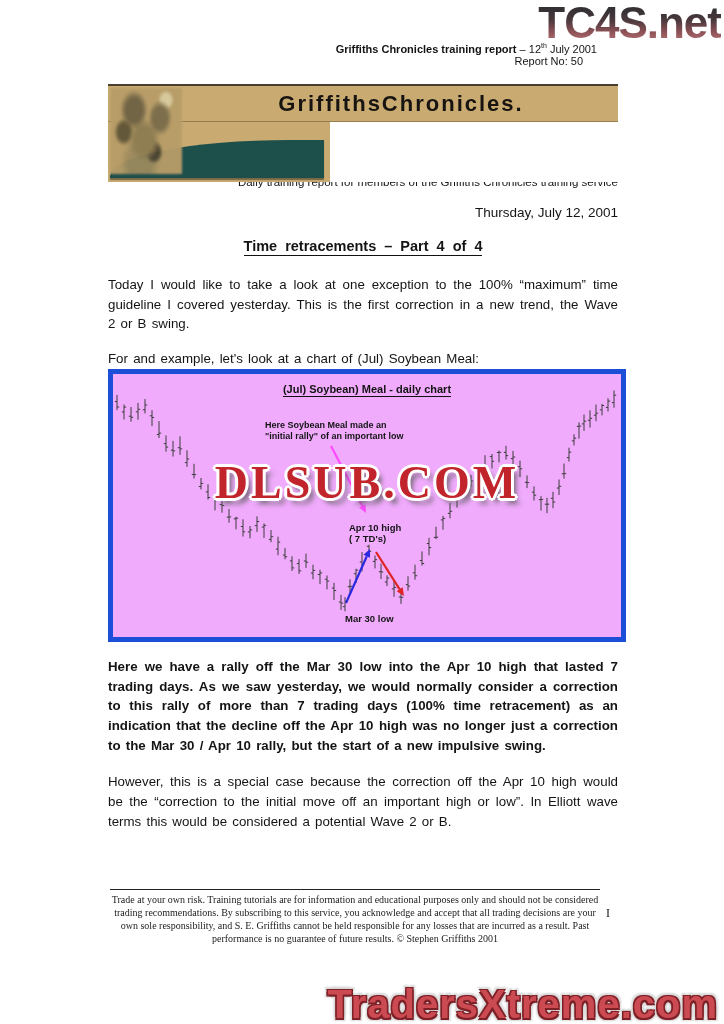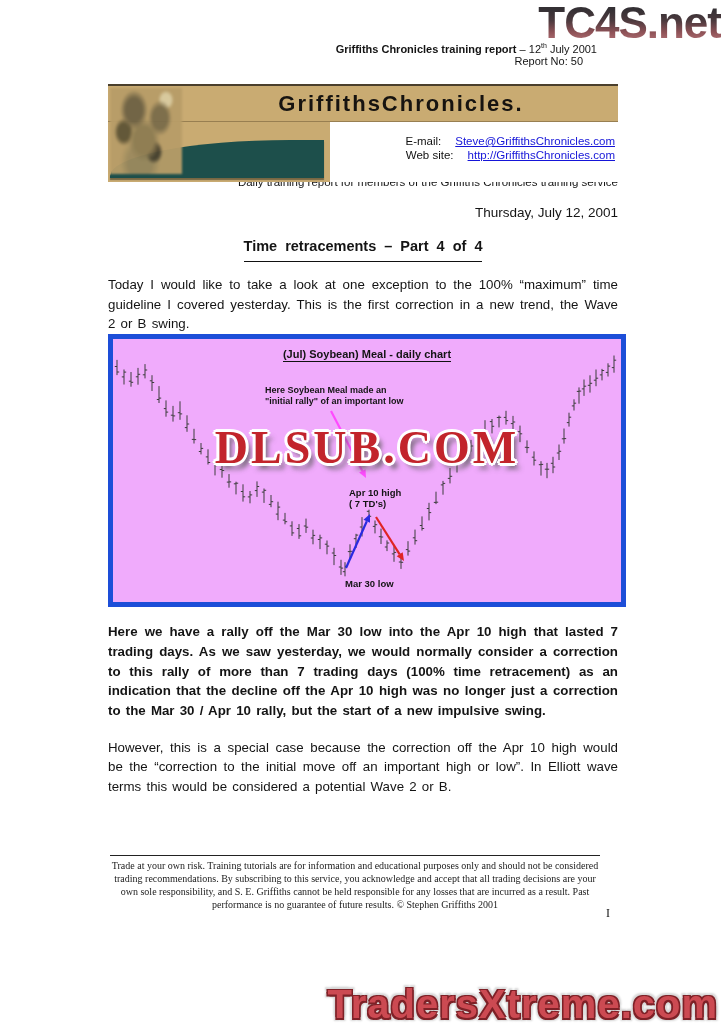--- a/index.html
+++ b/index.html
@@ -39,21 +39,21 @@
       radial-gradient(8px 10px at 56px 12px,#d9cba0 60%,rgba(217,203,160,0)),
       #b89d68;}
   .contact{position:absolute;right:3px;top:50px;font-size:11.5px;line-height:14px;}
   .contact .row{display:flex;justify-content:flex-end;}
   .contact .lab{color:#111;margin-right:14px;}
   .contact a{color:#1515d8;text-decoration:underline;}
   .tagline{margin-top:-7px;text-align:right;font-size:11.5px;line-height:15px;}
   .dateline{margin-top:15px;text-align:right;font-size:13.5px;}
   .doc-title{margin-top:17px;text-align:center;}
   .doc-title span{font-size:14.5px;font-weight:bold;word-spacing:4px;
-                  border-bottom:1.6px solid #111;padding-bottom:7px;text-align:right;}
+                  border-bottom:1.6px solid #111;padding-bottom:1px;text-align:right;}
   .para{margin-top:20px;font-size:13.3px;line-height:19.7px;text-align:justify;word-spacing:1.5px;}
   .para.intro{margin-top:15px;text-align:left;}
   .para.p3{margin-top:15px;font-weight:bold;}
   .para.p4{margin-top:17px;}
   
   .chartbox{position:relative;margin-top:0;width:508px;height:263px;border:5px solid #1d4ed8;background:#f0abfc;}
   .chart-title{position:absolute;left:0;top:5px;width:100%;text-align:center;}
   .chart-title span{font-size:11px;font-weight:bold;border-bottom:1.4px solid #111;padding-bottom:1px;}
   .chart-note{position:absolute;left:152px;top:46px;font-size:9px;font-weight:bold;line-height:11px;}
   .lbl-high{position:absolute;left:236px;top:148px;font-size:9.5px;font-weight:bold;line-height:11px;}
@@ -87,40 +87,31 @@
 
   <div class="col">
 
     <div class="banner">
       <div class="ban-top"></div>
       <div class="ban-left"></div>
       <div class="ban-teal"></div>
       <div class="ban-white"></div>
       <div class="ban-photo"></div>
       <div class="ban-brand">GriffithsChronicles.</div>
-      <div class="contact">
-        <div class="row">
-          <span class="lab">E-mail:</span>
-          <a href="#">Steve@GriffithsChronicles.com</a>
-        </div>
-        <div class="row">
-          <span class="lab">Web site:</span>
-          <a href="#">http://GriffithsChronicles.com</a>
-        </div>
-      </div>
     </div>
 
     <div class="tagline">Daily training report for members of the Griffiths Chronicles training service</div>
 
     <div class="dateline">Thursday, July 12, 2001</div>
 
     <div class="doc-title"><span>Time retracements – Part 4 of 4</span></div>
 
     <div class="para">Today I would like to take a look at one exception to the 100% “maximum” time guideline I covered yesterday. This is the first correction in a new trend, the Wave 2 or B swing.</div>
 
+    <div class="para intro">For and example, let's look at a chart of (Jul) Soybean Meal:</div>
 
     <div class="chartbox">
       <svg class="chart-svg" width="508" height="263" viewBox="0 0 508 263">
           <path d="M4 20.9V36.1M1.7999999999999998 27.5H4M4 33.0H6.2M11 30.5V45.5M8.8 37.9H11M11 33.1H13.2M18 33.0V47.7M15.8 42.2H18M18 43.3H20.2M25 28.9V45.7M22.8 37.8H25M25 35.3H27.2M32 25.1V39.4M29.8 35.8H32M32 31.0H34.2M39 36.2V52.0M36.8 41.8H39M39 43.5H41.2M46 47.1V64.0M43.8 60.5H46M46 59.1H48.2M53 61.4V77.7M50.8 69.6H53M53 73.1H55.2M60 66.9V82.6M57.8 76.2H60M60 76.9H62.2M67 62.3V80.8M64.8 73.7H67M67 74.9H69.2M74 76.3V92.8M71.8 88.6H74M74 85.0H76.2M81 89.8V104.5M78.8 100.4H81M81 100.6H83.2M88 104.0V115.4M85.8 112.5H88M88 109.4H90.2M95 110.3V125.5M92.8 117.9H95M95 123.5H97.2M102 121.4V136.4M99.8 123.6H102M102 126.7H104.2M109 123.8V138.7M106.8 130.5H109M109 131.5H111.2M116 135.1V148.7M113.8 143.1H116M116 142.9H118.2M123 142.7V155.4M120.8 144.8H123M123 144.2H125.2M130 145.3V162.6M127.8 152.5H130M130 157.8H132.2M137 152.0V164.3M134.8 157.9H137M137 155.9H139.2M144 142.4V157.9M141.8 151.6H144M144 147.5H146.2M151 149.5V163.9M148.8 153.1H151M151 151.3H153.2M158 156.0V168.2M155.8 165.4H158M158 162.7H160.2M165 162.7V181.2M162.8 175.1H165M165 168.1H167.2M172 173.9V185.3M169.8 181.1H172M172 182.7H174.2M179 182.3V196.9M176.8 186.9H179M179 193.9H181.2M186 185.1V199.9M183.8 189.5H186M186 196.8H188.2M193 179.6V193.9M190.8 187.0H193M193 188.2H195.2M200 190.7V205.3M197.8 199.0H200M200 196.4H202.2M207 195.7V210.1M204.8 200.5H207M207 198.9H209.2M214 201.5V215.3M211.8 205.2H214M214 207.1H216.2M221 208.8V226.1M218.8 214.0H221M221 216.5H223.2M228 220.8V235.9M225.8 228.0H228M228 229.1H230.2M232 223.2V237.3M229.8 232.7H232M232 227.3H234.2M237 205.3V219.8M234.8 212.6H237M237 212.3H239.2M243 194.8V209.0M240.8 199.7H243M243 196.1H245.2M249 178.1V197.5M246.8 188.0H249M249 190.2H251.2M256 170.7V182.5M253.8 172.3H256M256 177.3H258.2M262 181.5V194.4M259.8 187.4H262M262 185.7H264.2M268 189.6V205.0M265.8 197.7H268M268 198.0H270.2M274 201.4V212.1M271.8 208.0H274M274 204.0H276.2M281 207.2V222.8M278.8 214.9H281M281 213.4H283.2M288 214.5V229.9M285.8 223.0H288M288 223.3H290.2M295 202.2V216.6M292.8 210.6H295M295 212.1H297.2M302 190.6V205.6M299.8 198.8H302M302 201.7H304.2M309 177.4V191.6M306.8 186.5H309M309 189.5H311.2M316 163.8V181.4M313.8 169.5H316M316 173.6H318.2M323 152.7V165.1M320.8 163.4H323M323 163.2H325.2M330 141.9V155.7M327.8 145.9H330M330 144.4H332.2M337 129.0V144.4M334.8 139.4H337M337 137.3H339.2M344 121.7V133.5M341.8 123.6H344M344 123.9H346.2M351 108.7V122.8M348.8 118.7H351M351 117.2H353.2M358 100.9V112.7M355.8 107.8H358M358 107.0H360.2M365 91.4V104.8M362.8 97.4H365M365 99.9H367.2M372 81.2V96.2M369.8 94.8H372M372 92.7H374.2M379 80.0V94.4M376.8 82.6H379M379 87.3H381.2M386 76.6V88.4M383.8 78.5H386M386 78.3H388.2M393 71.8V85.6M390.8 78.4H393M393 81.6H395.2M400 76.9V92.6M397.8 84.6H400M400 83.0H402.2M407 86.6V103.1M404.8 92.7H407M407 94.8H409.2M414 101.4V114.1M411.8 108.3H414M414 108.6H416.2M421 112.4V126.5M418.8 118.2H421M421 121.2H423.2M428 122.2V136.6M425.8 125.7H428M428 125.4H430.2M434 123.9V139.2M431.8 130.2H434M434 130.2H436.2M440 117.8V134.2M437.8 124.3H440M440 128.0H442.2M446 105.5V121.0M443.8 114.0H446M446 112.3H448.2M451 89.5V104.6M448.8 99.8H451M451 99.6H453.2M456 73.7V87.6M453.8 83.6H456M456 78.2H458.2M461 60.3V71.5M458.8 66.9H461M461 64.2H463.2M466 48.4V64.7M463.8 52.4H466M466 52.1H468.2M471 40.5V56.9M468.8 49.9H471M471 47.2H473.2M477 36.3V53.6M474.8 46.3H477M477 44.3H479.2M483 30.5V47.2M480.8 41.2H483M483 39.2H485.2M489 29.9V41.4M486.8 35.9H489M489 31.5H491.2M495 24.3V37.5M492.8 33.4H495M495 27.1H497.2M501 16.5V33.7M498.8 28.6H501M501 21.2H503.2" stroke="#3d3d3d" stroke-width="1" fill="none"></path>
           <g>
             <line x1="233" y1="229" x2="253.8" y2="182.3" stroke="#2a2ae0" stroke-width="2.2"></line>
             <polygon points="257,175 257.0,183.8 250.5,180.8" fill="#2a2ae0"></polygon>
           </g>
           <g>
             <line x1="263" y1="178" x2="286.7" y2="215.3" stroke="#e02424" stroke-width="2.2"></line>

